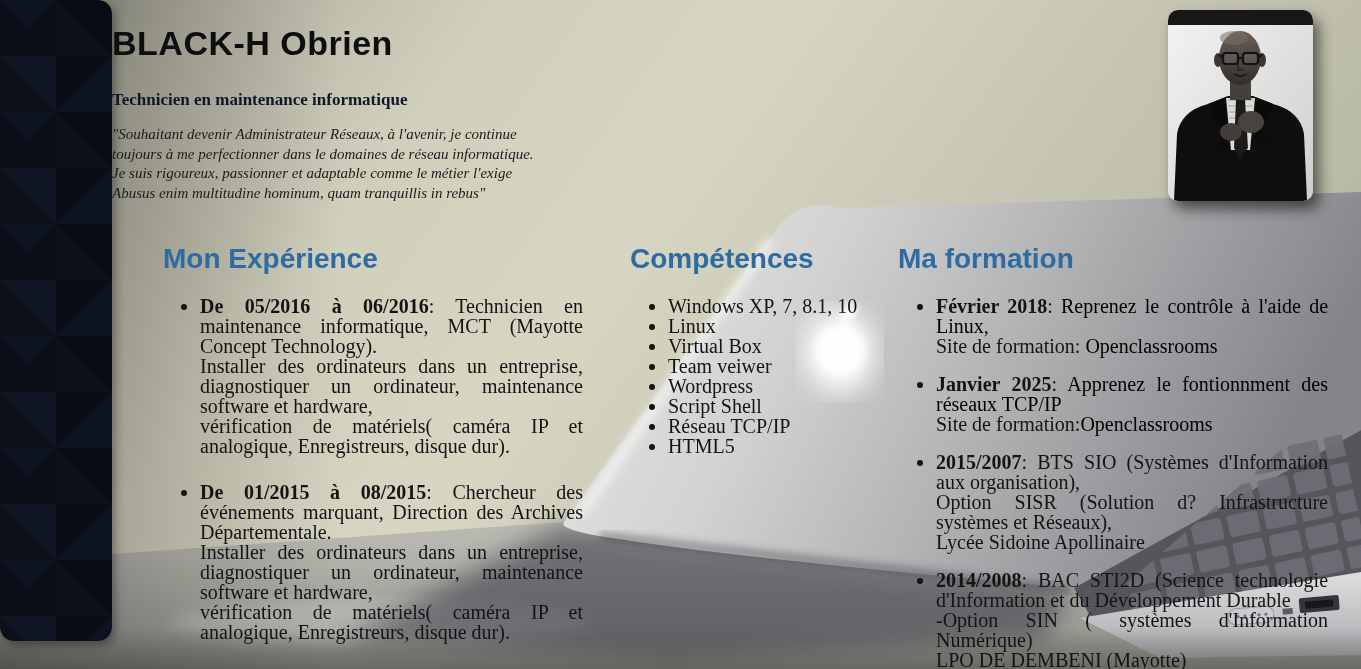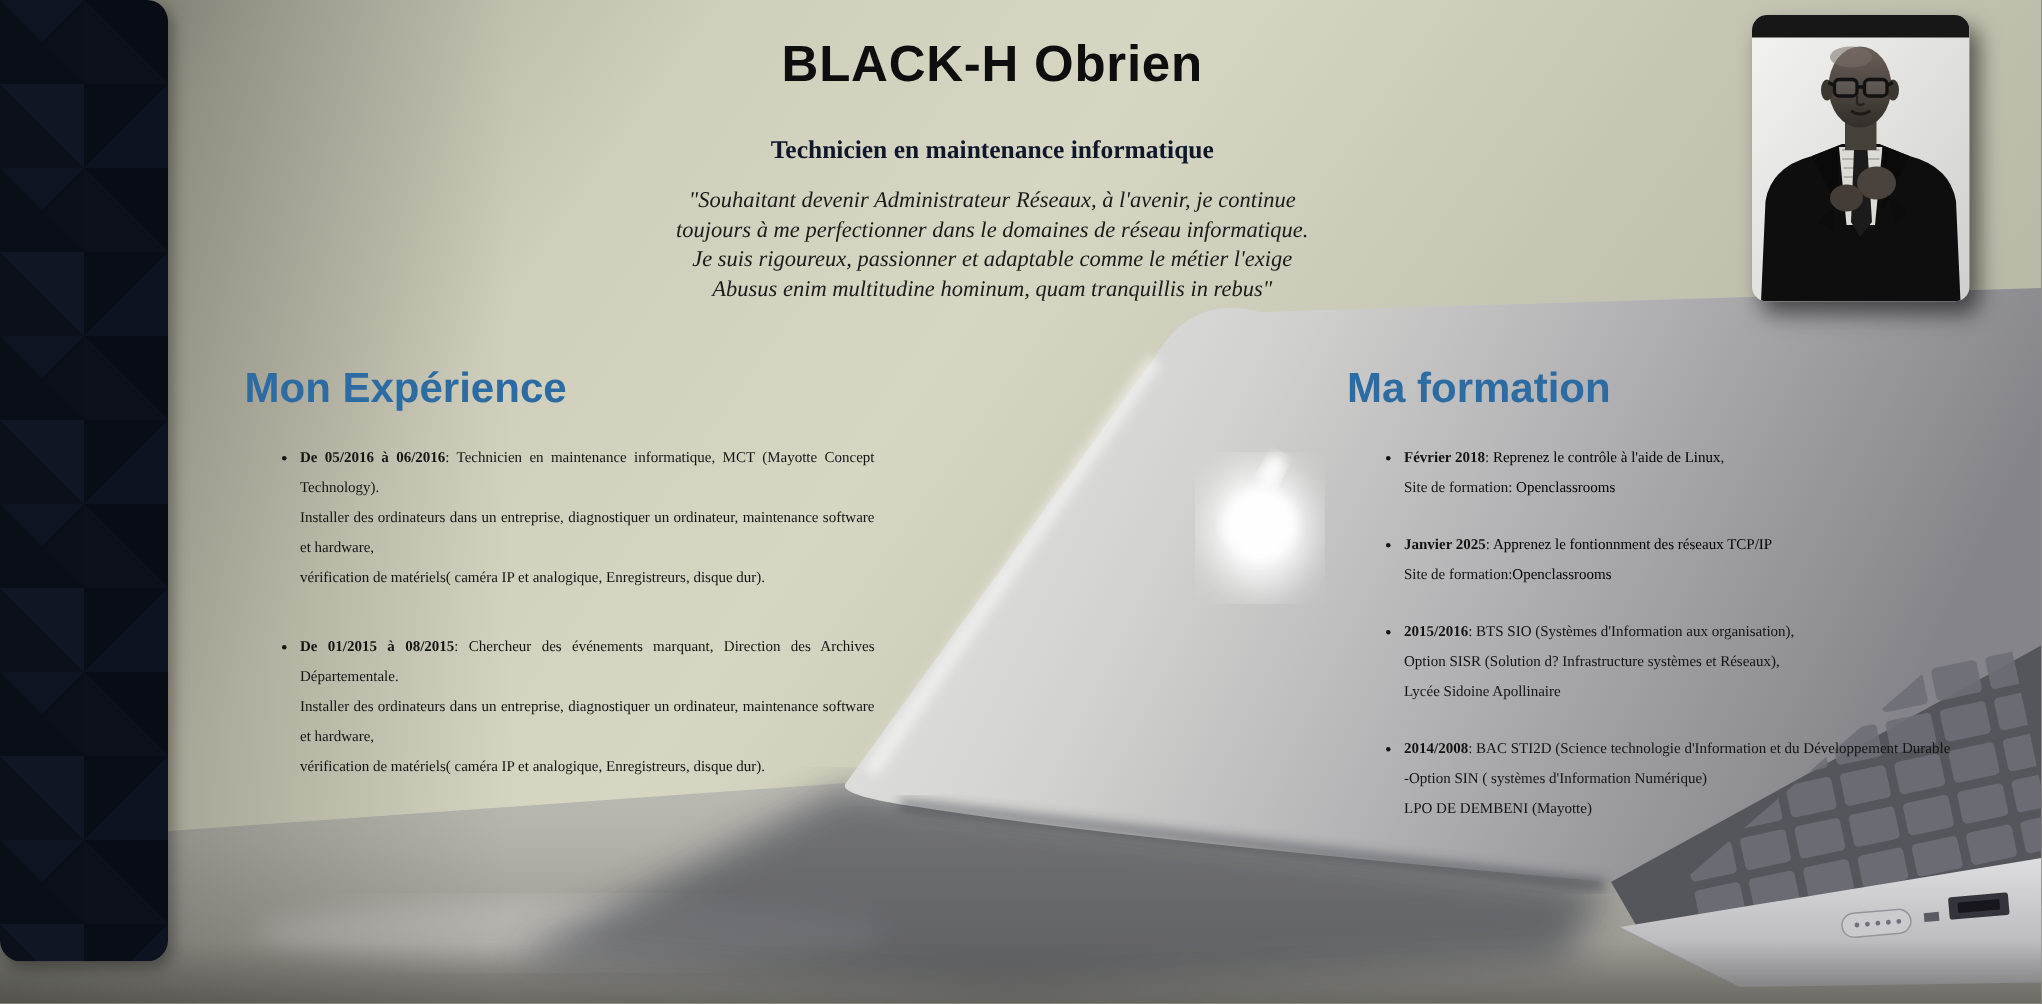--- a/index.html
+++ b/index.html
@@ -11,36 +11,36 @@
   
   .sidebar{position:absolute;left:0;top:0;width:112px;height:641px;
            border-radius:0 14px 14px 14px;overflow:hidden;
            box-shadow:3px 4px 10px rgba(0,0,0,.35);}
   
   .photo{position:absolute;left:1168px;top:10px;width:145px;height:191px;
          border-radius:10px;overflow:hidden;
          box-shadow:6px 8px 14px rgba(0,0,0,.55);}
   
   .content{position:absolute;left:112px;top:0;width:1249px;height:669px;}
-  .header{padding:24px 150px 0 0;text-align:center;}
+  .header{padding:24px 150px 0 0;}
   .title{font-family:"Liberation Sans",sans-serif;font-size:34px;font-weight:600;
          color:#0e0e0e;margin:0;letter-spacing:.5px;}
   .subtitle{font-size:17px;font-weight:bold;color:#0f172a;margin:27px 0 0;}
   .quote{font-style:italic;font-size:15px;line-height:19.5px;color:#1b1b1b;
          margin:15px 0 0;white-space:pre-line;}
   .col{position:absolute;top:243px;}
   .col1{left:51px;width:420px;}
   .col2{left:518px;width:270px;}
   .col3{left:786px;width:430px;}
   .sec-h{font-family:"Liberation Sans",sans-serif;font-size:28px;font-weight:bold;
          color:#2d6ba3;margin:0 0 21px;}
   ul{margin:0;padding-left:37px;list-style:disc;}
   .col2 ul{padding-left:38px;}
   .col3 ul{padding-left:38px;}
-  li{font-size:10px;line-height:20px;color:#141414;}
+  li{font-size:20px;line-height:20px;color:#141414;}
   .col1 li{text-align:justify;margin-bottom:26px;white-space:pre-line;}
   .col2 li{margin-bottom:0;}
   .col3 li{text-align:justify;margin-bottom:18px;white-space:pre-line;}
   .b{font-weight:bold;}
   .lnk{color:#000000;text-decoration:none;cursor:pointer;}
 </style>
 </head>
 <body>
 
 <div class="stage">
@@ -251,29 +251,42 @@
       <ul>
         <li><span class="b">De 05/2016 à 06/2016</span><span>: </span><span>Technicien en maintenance informatique, MCT (Mayotte Concept Technology).
 Installer des ordinateurs dans un entreprise, diagnostiquer un ordinateur, maintenance software et hardware,
 vérification de matériels( caméra IP et analogique, Enregistreurs, disque dur).</span></li>
         <li><span class="b">De 01/2015 à 08/2015</span><span>: </span><span>Chercheur des événements marquant, Direction des Archives Départementale.
 Installer des ordinateurs dans un entreprise, diagnostiquer un ordinateur, maintenance software et hardware,
 vérification de matériels( caméra IP et analogique, Enregistreurs, disque dur).</span></li>
       </ul>
     </section>
 
+    <section class="col col2">
+      <h3 class="sec-h">Compétences</h3>
+      <ul>
+        <li>Windows XP, 7, 8.1, 10</li>
+        <li>Linux</li>
+        <li>Virtual Box</li>
+        <li>Team veiwer</li>
+        <li>Wordpress</li>
+        <li>Script Shell</li>
+        <li>Réseau TCP/IP</li>
+        <li>HTML5</li>
+      </ul>
+    </section>
 
     <section class="col col3">
       <h3 class="sec-h">Ma formation</h3>
       <ul>
         <li><span class="b">Février 2018</span><span>: </span><a class="lnk">Reprenez le contrôle à l'aide de Linux</a><span>,
 Site de formation: </span><a class="lnk">Openclassrooms</a></li>
         <li><span class="b">Janvier 2025</span><span>: </span><a class="lnk">Apprenez le fontionnment des réseaux TCP/IP</a><span>
 Site de formation:</span><a class="lnk">Openclassrooms</a></li>
-        <li><span class="b">2015/2016</span><span>: </span><span>BTS SIO (Systèmes d'Information aux organisation),
+        <li><span class="b">2015/2007</span><span>: </span><span>BTS SIO (Systèmes d'Information aux organisation),
 Option SISR (Solution d? Infrastructure systèmes et Réseaux),
 Lycée Sidoine Apollinaire</span></li>
         <li><span class="b">2014/2008</span><span>: </span><span>BAC STI2D (Science technologie d'Information et du Développement Durable
 -Option SIN ( systèmes d'Information Numérique)
 LPO DE DEMBENI (Mayotte)</span></li>
       </ul>
     </section>
   </main>
 </div>
 

